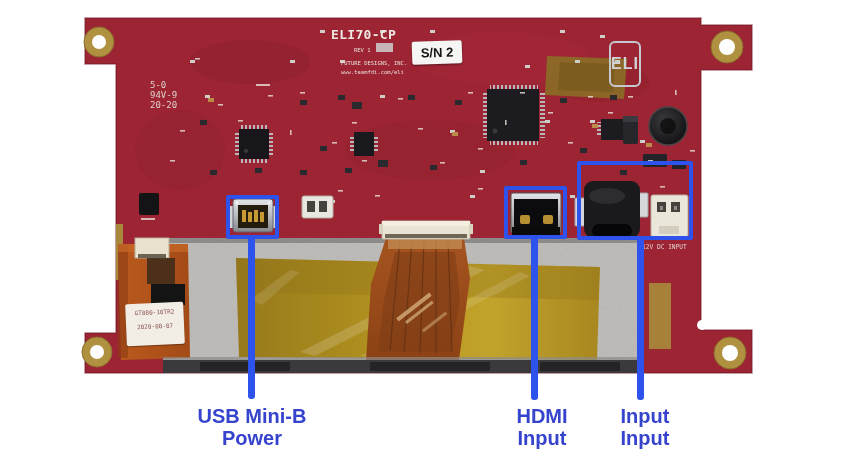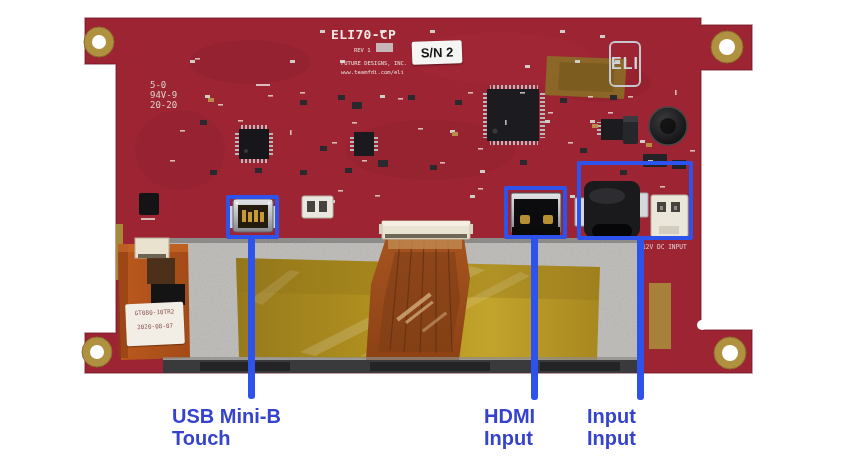--- a/index.html
+++ b/index.html
@@ -21,21 +21,21 @@
   .flex-sticker .ln{position:absolute;left:50%;transform-origin:top center;
       transform:translateX(-50%) scale(.6);font-family:"DejaVu Sans Mono",monospace;
       font-size:10px;color:#8a5450;white-space:nowrap;}
   .eli-logo{position:absolute;left:609px;top:41px;width:32px;height:46px;box-sizing:border-box;
       border:2px solid #c6c8cf;border-radius:6px;display:flex;align-items:center;justify-content:center;
       font-weight:bold;font-size:16px;letter-spacing:1px;color:#d2d4da;}
   .rev-box{position:absolute;left:376px;top:43px;width:17px;height:9px;background:#cfcfcf;opacity:.85;}
   
   .callout-box{position:absolute;box-sizing:border-box;border:4px solid #2e52ec;border-radius:2px;}
   .callout-line{position:absolute;width:7px;background:#2e52ec;border-radius:3px;}
-  .callout-label{position:absolute;text-align:left;font-weight:bold;font-size:20px;line-height:22px;
+  .callout-label{position:absolute;text-align:center;font-weight:bold;font-size:20px;line-height:22px;
       color:#3543cd;}
 </style>
 </head>
 <body>
 
 <div class="stage">
 
 <svg width="848" height="468" viewBox="0 0 848 468">
   <defs>
     <linearGradient id="metal" x1="0" y1="0" x2="0" y2="1">
@@ -378,21 +378,21 @@
 <div class="callout-box" style="left:226px;top:195px;width:53px;height:44px;"></div>
 <div class="callout-box" style="left:504px;top:186px;width:63px;height:53px;"></div>
 <div class="callout-box" style="left:577px;top:161px;width:116px;height:79px;"></div>
 
 <div class="callout-line" style="left:248px;top:237px;height:162px;"></div>
 <div class="callout-line" style="left:531px;top:237px;height:163px;"></div>
 <div class="callout-line" style="left:637px;top:238px;height:162px;"></div>
 
 <div class="callout-label" style="left:172px;top:405px;width:160px;">
   <div>USB Mini-B</div>
-  <div>Touch</div>
+  <div>Power</div>
 </div>
 <div class="callout-label" style="left:484px;top:405px;width:116px;">
   <div>HDMI</div>
   <div>Input</div>
 </div>
 <div class="callout-label" style="left:587px;top:405px;width:116px;">
   <div>Input</div>
   <div>Input</div>
 </div>
 

